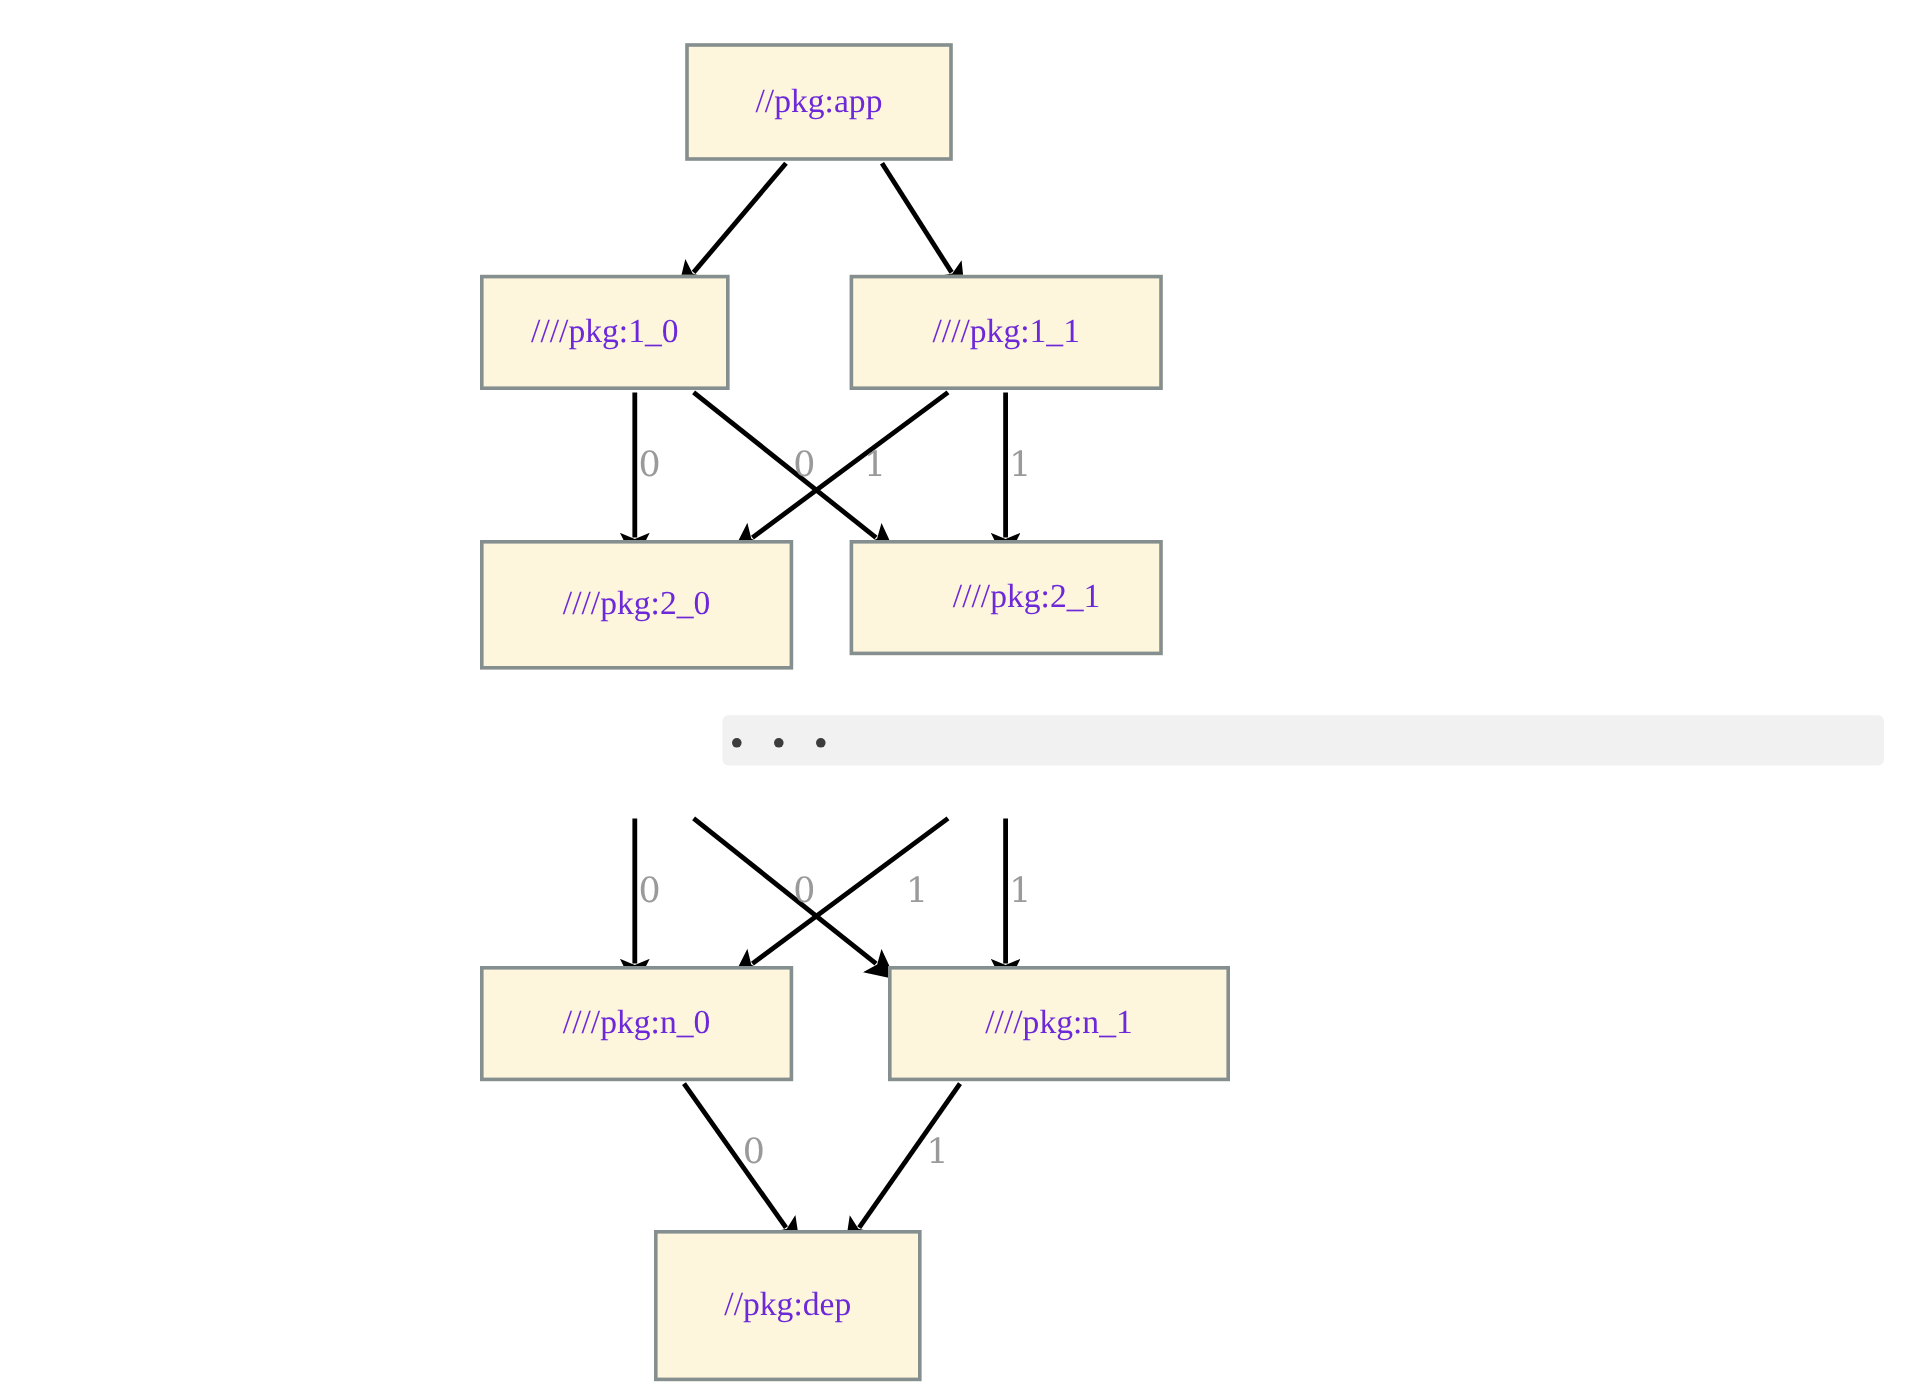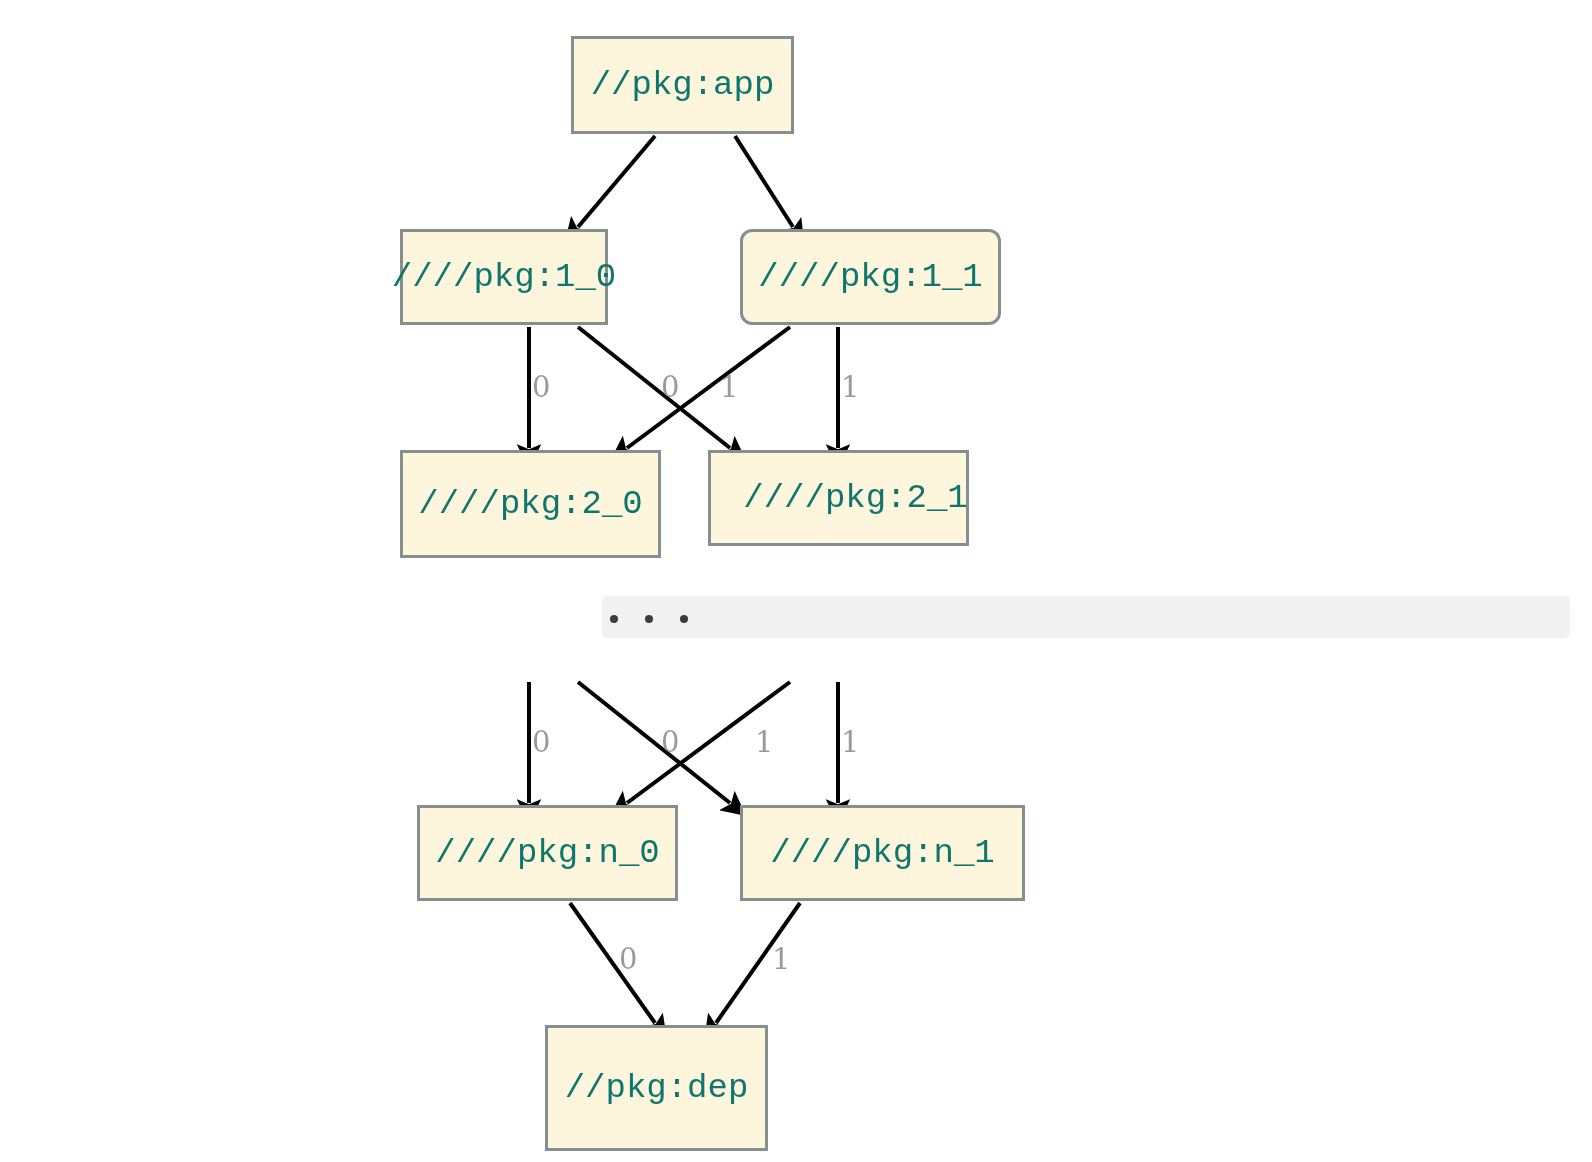--- a/index.html
+++ b/index.html
@@ -28,23 +28,23 @@
     position: absolute;
     box-sizing: border-box;
     background: #fdf6dd;
     border: 3px solid #868f8f;
     display: flex;
     align-items: center;
     justify-content: center;
     z-index: 3;
   }
   .node-label {
-    font-family: Liberation Mono, monospace;
-    font-size: 34px;
-    color: #0f766e;
+    font-family: Liberation Serif, serif;
+    font-size: 28px;
+    color: #6d28d9;
     letter-spacing: 0px;
     white-space: nowrap;
   }
 
   
   #edge-layer {
     position: absolute;
     left: 0;
     top: 0;
     width: 1592px;
@@ -119,30 +119,30 @@
       <span class="ellipsis-dot"></span>
     </div>
 
   <div id="node-layer">
       <div class="node" style="left: 571px; top: 36px; width: 223px; height: 98px; background: rgb(253, 246, 221); border-color: rgb(134, 143, 143);">
         <span class="node-label">//pkg:app</span>
       </div>
       <div class="node" style="left: 400px; top: 229px; width: 208px; height: 96px; background: rgb(253, 246, 221); border-color: rgb(134, 143, 143);">
         <span class="node-label">////pkg:1_0</span>
       </div>
-      <div class="node" style="left: 740px; top: 229px; width: 261px; height: 96px; background: rgb(253, 246, 221); border-color: rgb(134, 143, 143); border-radius: 12px;">
+      <div class="node" style="left: 708px; top: 229px; width: 261px; height: 96px; background: rgb(253, 246, 221); border-color: rgb(134, 143, 143);">
         <span class="node-label">////pkg:1_1</span>
       </div>
       <div class="node" style="left: 400px; top: 450px; width: 261px; height: 108px; background: rgb(253, 246, 221); border-color: rgb(134, 143, 143);">
         <span class="node-label">////pkg:2_0</span>
       </div>
       <div class="node" style="left: 708px; top: 450px; width: 261px; height: 96px; background: rgb(253, 246, 221); border-color: rgb(134, 143, 143); padding-left: 34px;">
         <span class="node-label">////pkg:2_1</span>
       </div>
-      <div class="node" style="left: 400px; top: 805px; width: 261px; height: 96px; background: rgb(253, 246, 221); border-color: rgb(134, 143, 143); margin-left: 17px;">
+      <div class="node" style="left: 400px; top: 805px; width: 261px; height: 96px; background: rgb(253, 246, 221); border-color: rgb(134, 143, 143);">
         <span class="node-label">////pkg:n_0</span>
       </div>
       <div class="node" style="left: 740px; top: 805px; width: 285px; height: 96px; background: rgb(253, 246, 221); border-color: rgb(134, 143, 143);">
         <span class="node-label">////pkg:n_1</span>
       </div>
       <div class="node" style="left: 545px; top: 1025px; width: 223px; height: 126px; background: rgb(253, 246, 221); border-color: rgb(134, 143, 143);">
         <span class="node-label">//pkg:dep</span>
       </div>
     </div>
 

